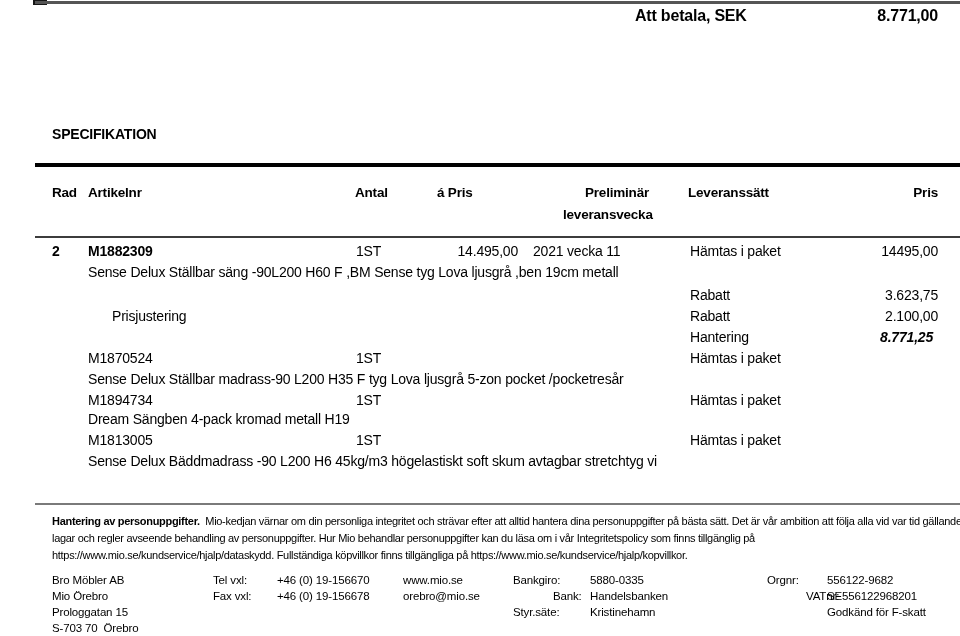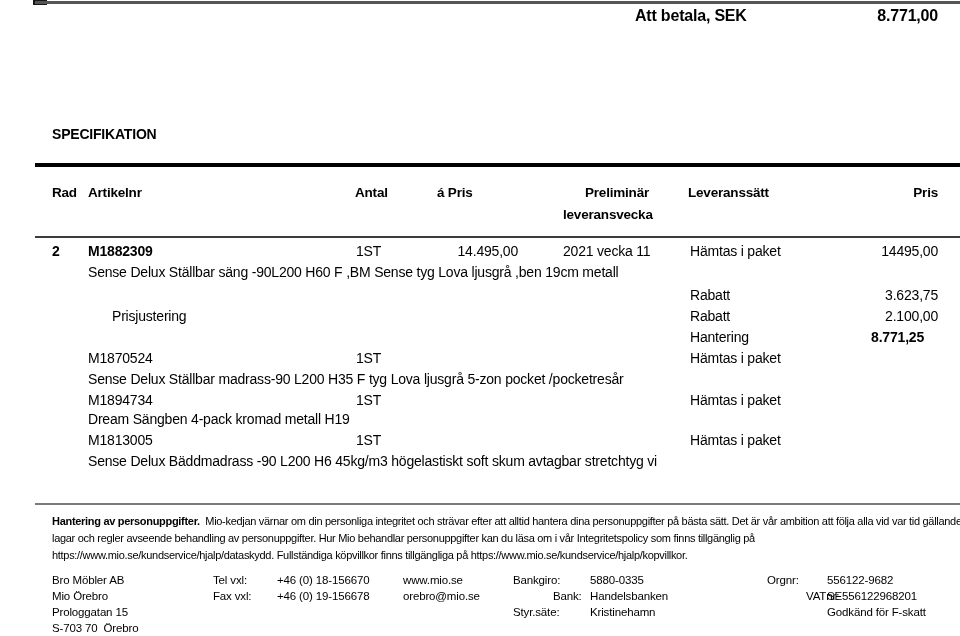--- a/index.html
+++ b/index.html
@@ -49,21 +49,21 @@
   <span class="abs th" style="right:22px;top:185px;">Pris</span>
 </div>
 
 <div class="hline" style="left:35px;top:236px;width:925px;height:2px;background:#3c3c3c;"></div>
 
 <div class="line" style="top:243px;">
   <span class="abs cell b" style="left:52px;">2</span>
   <span class="abs cell b" style="left:88px;">M1882309</span>
   <span class="abs cell" style="left:356px;">1ST</span>
   <span class="abs cell r" style="right:442px;">14.495,00</span>
-  <span class="abs cell" style="left:563px;">2021 vecka 11</span>
+  <span class="abs cell" style="left:533px;">2021 vecka 11</span>
   <span class="abs cell" style="left:690px;">Hämtas i paket</span>
   <span class="abs cell r" style="right:22px;">14495,00</span>
 </div>
 
 <div class="line" style="top:264px;">
   <span class="abs cell" style="left:88px;">Sense Delux Ställbar säng -90L200 H60 F ,BM Sense tyg Lova ljusgrå ,ben 19cm metall</span>
 </div>
 
 <div class="line" style="top:287px;">
   <span class="abs cell" style="left:690px;">Rabatt</span>
@@ -71,21 +71,21 @@
 </div>
 
 <div class="line" style="top:308px;">
   <span class="abs cell" style="left:112px;">Prisjustering</span>
   <span class="abs cell" style="left:690px;">Rabatt</span>
   <span class="abs cell r" style="right:22px;">2.100,00</span>
 </div>
 
 <div class="line" style="top:329px;">
   <span class="abs cell" style="left:690px;">Hantering</span>
-  <span class="abs cell b r" style="right:36px;">8.771,25</span>
+  <span class="abs cell b r" style="right:27px;font-style:italic;">8.771,25</span>
 </div>
 
 <div class="line" style="top:350px;">
   <span class="abs cell" style="left:88px;">M1870524</span>
   <span class="abs cell" style="left:356px;">1ST</span>
   <span class="abs cell" style="left:690px;">Hämtas i paket</span>
 </div>
 
 <div class="line" style="top:371px;">
   <span class="abs cell" style="left:88px;">Sense Delux Ställbar madrass-90 L200 H35 F tyg Lova ljusgrå 5-zon pocket /pocketresår</span>
@@ -120,21 +120,21 @@
 </div>
 
 <div>
   <span class="abs ft" style="left:52px;top:574px;">Bro Möbler AB</span>
   <span class="abs ft" style="left:52px;top:590px;">Mio Örebro</span>
   <span class="abs ft" style="left:52px;top:606px;">Prologgatan 15</span>
   <span class="abs ft" style="left:52px;top:622px;">S-703 70  Örebro</span>
 
   <span class="abs ft" style="left:213px;top:574px;">Tel vxl:</span>
   <span class="abs ft" style="left:213px;top:590px;">Fax vxl:</span>
-  <span class="abs ft" style="left:277px;top:574px;">+46 (0) 18-156670</span>
+  <span class="abs ft" style="left:277px;top:574px;">+46 (0) 19-156670</span>
   <span class="abs ft" style="left:277px;top:590px;">+46 (0) 19-156678</span>
 
   <span class="abs ft" style="left:403px;top:574px;">www.mio.se</span>
   <span class="abs ft" style="left:403px;top:590px;">orebro@mio.se</span>
 
   <span class="abs ft" style="left:513px;top:574px;">Bankgiro:</span>
   <span class="abs ft" style="left:513px;top:590px;padding-left:40px;">Bank:</span>
   <span class="abs ft" style="left:513px;top:606px;">Styr.säte:</span>
   <span class="abs ft" style="left:590px;top:574px;">5880-0335</span>
   <span class="abs ft" style="left:590px;top:590px;">Handelsbanken</span>

